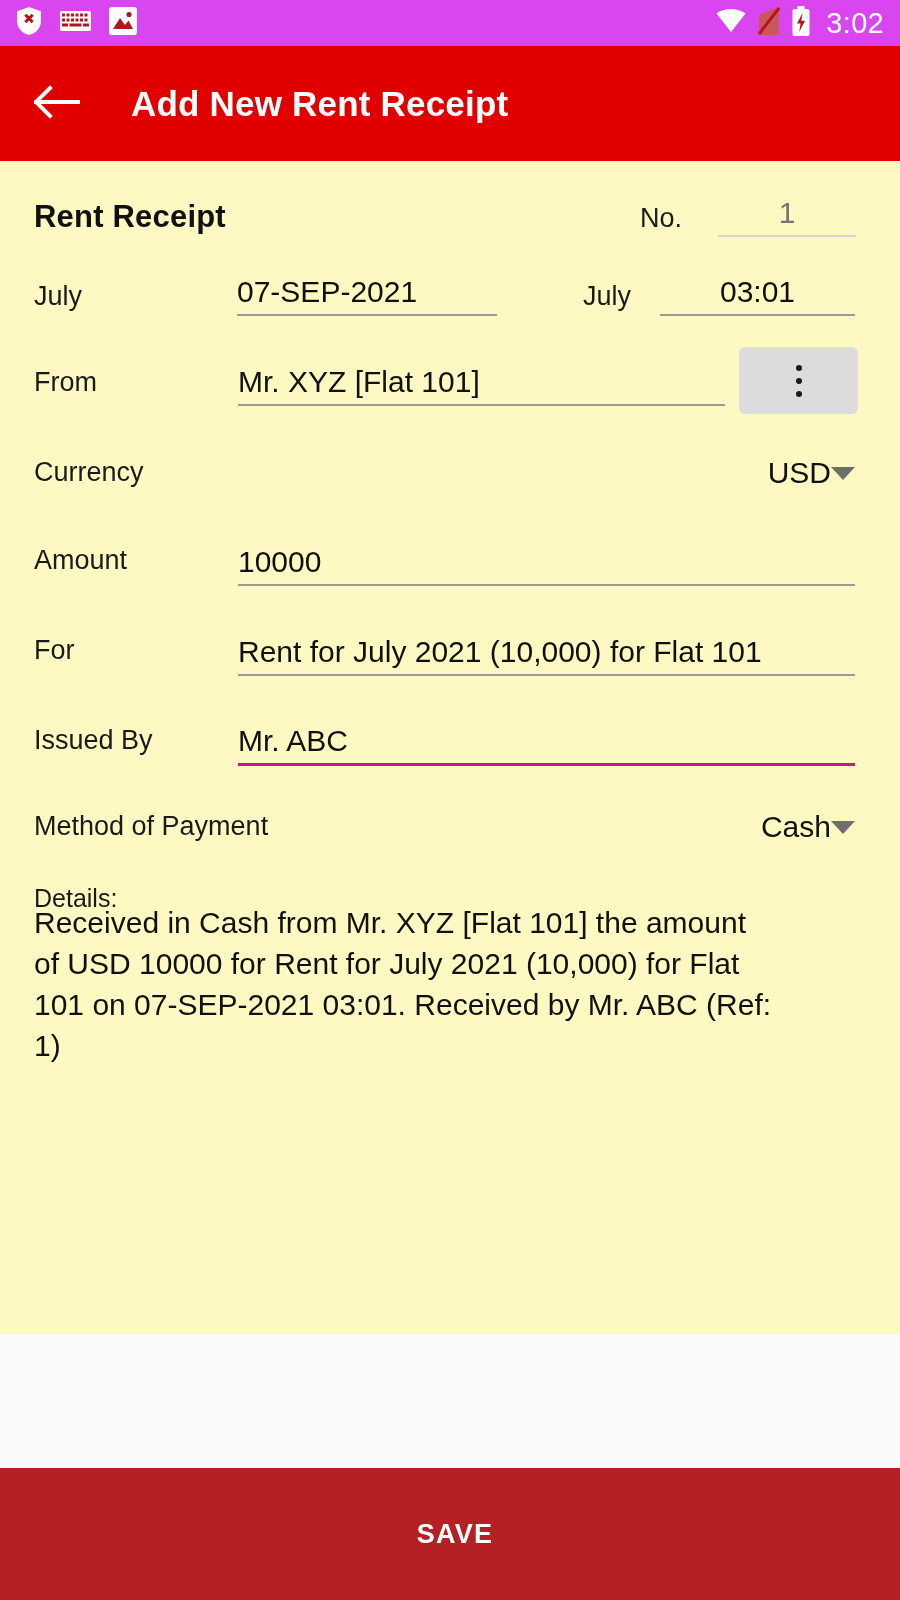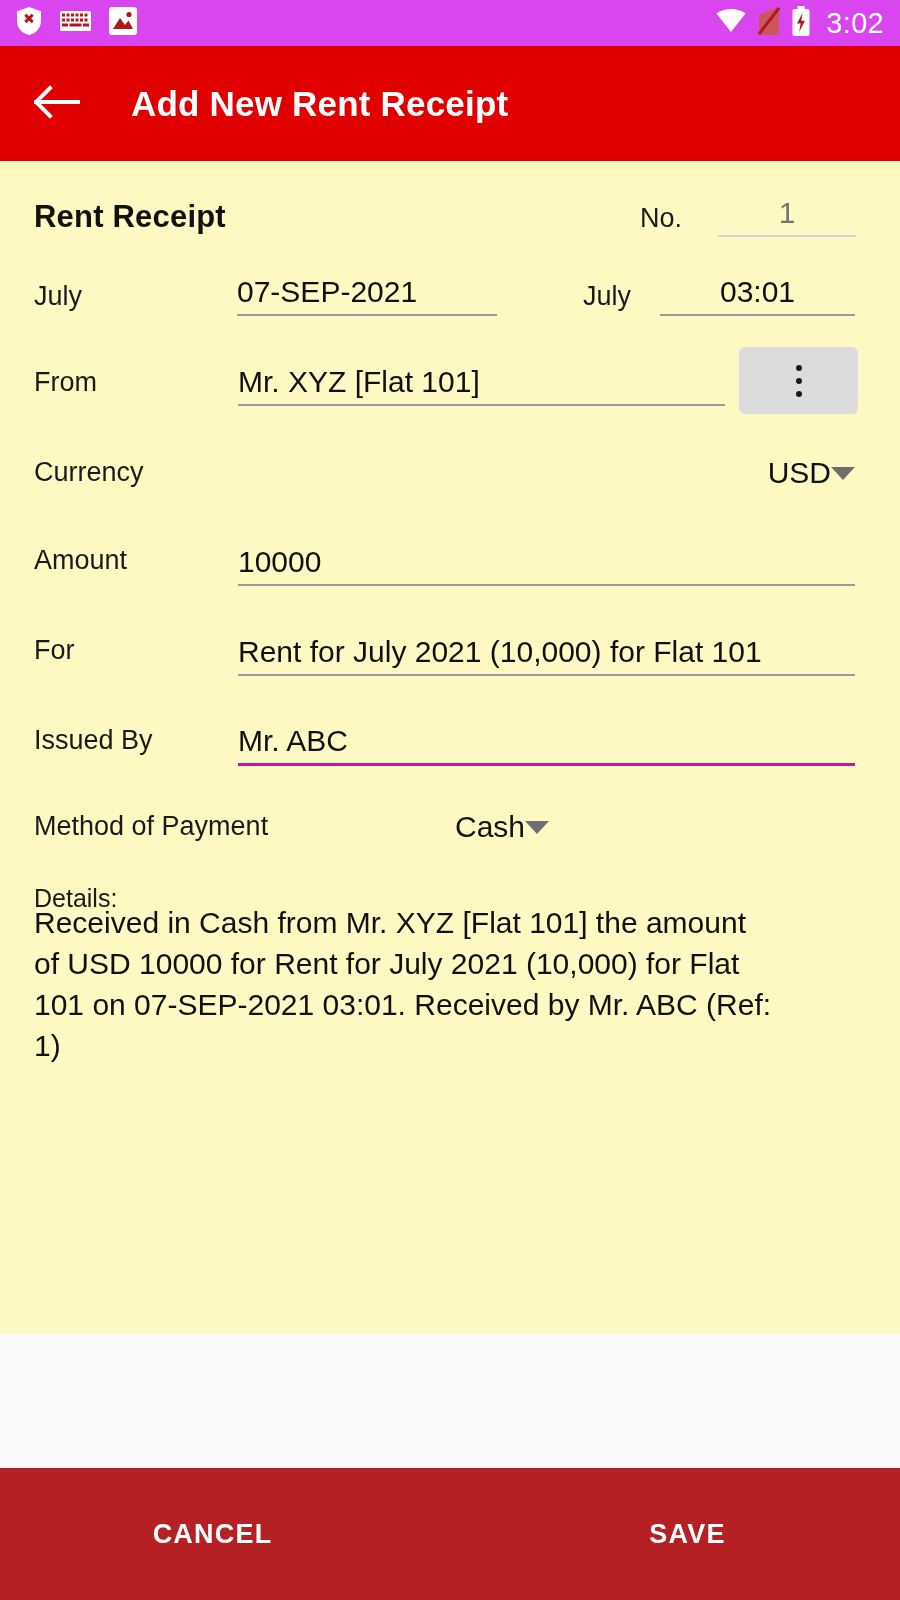--- a/index.html
+++ b/index.html
@@ -340,27 +340,26 @@
   <div class="row" style="left:34px; top:566px;">
     <span class="lbl">Issued By</span>
   </div>
   <div class="field focused" style="left:238px; top:549px; width:617px; height:56px;">
     <span class="fval">Mr. ABC</span>
   </div>
 
   <div class="row" style="left:34px; top:652px;">
     <span class="lbl">Method of Payment</span>
   </div>
-  <div style="position:absolute; left:455px; top:640px; width:400px; height:52px; display:flex; align-items:center; justify-content:flex-start;">
+  <div style="position:absolute; left:455px; top:640px; width:400px; height:52px; display:flex; align-items:center; justify-content:flex-end;">
     <span class="fval">Cash</span>
     <span class="caret"></span>
   </div>
 
   <div class="details-label">Details:</div>
   <div class="details-text">Received in Cash from Mr. XYZ [Flat 101] the amount of USD 10000 for Rent for July 2021 (10,000) for Flat 101 on 07-SEP-2021 03:01. Received by Mr. ABC (Ref: 1)</div>
 
   <div class="divider"></div>
 </div>
 
 <div class="bottom-bar">
-  <div class="btn cancel">CANCEL</div>
   <div class="btn save">SAVE</div>
 </div>
 
 </body></html>

